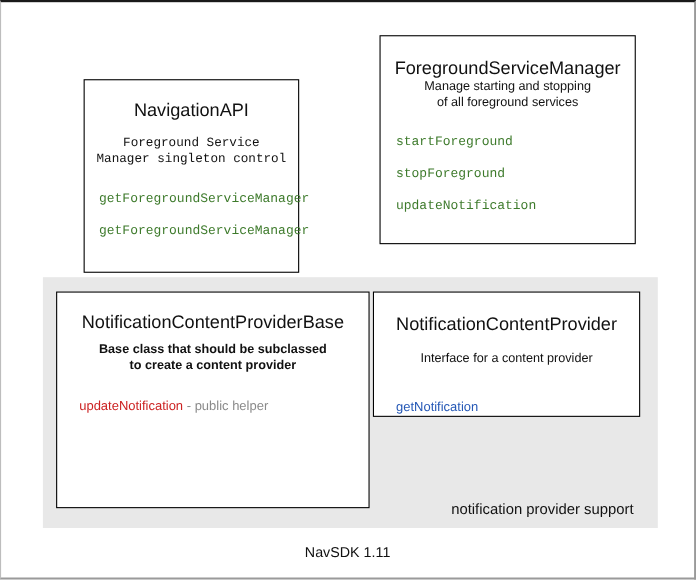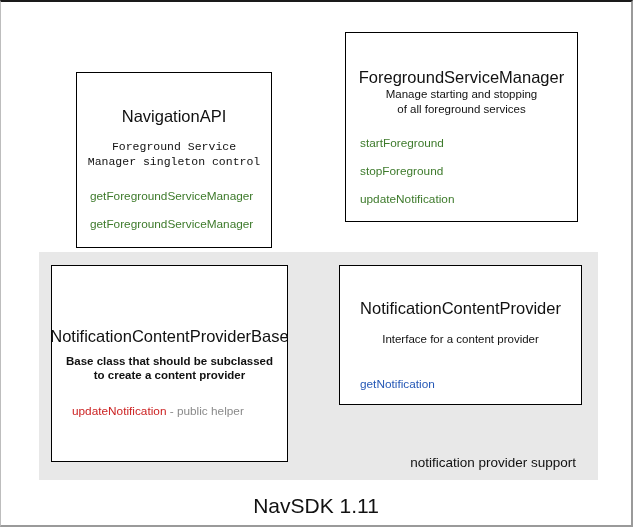--- a/index.html
+++ b/index.html
@@ -38,21 +38,20 @@
 
   
   .class-box {
     position: absolute;
     background: #ffffff;
     border: 1.6px solid #000000;
     box-sizing: border-box;
     display: flex;
     flex-direction: column;
     align-items: center;
-    justify-content: center;
   }
   .class-title {
     font-size: 16.5px;
     color: #111111;
     text-align: center;
     white-space: nowrap;
     font-weight: 400;
   }
   .class-desc {
     font-size: 11.5px;
@@ -68,21 +67,21 @@
   }
   .member {
     font-size: 11.8px;
     white-space: nowrap;
     text-align: left;
   }
   .member-name { }
   .member-note { color: #8a8a8a; }
 
   
-  .c-green { color: #3d7a2b; }
+  .c-green { color: #3d7a2b; font-family: Liberation Mono, monospace; }
   .c-red   { color: #cc2222; }
   .c-blue  { color: #2558b6; }
 
   
   #box-navigation-api {
     left: 75px; top: 70px; width: 196px; height: 176px;
     padding-top: 18px;
   }
   #box-navigation-api .class-desc { margin-top: 14px; font-family: Liberation Mono, monospace; }
   #box-navigation-api .members { margin-top: 20px; padding-left: 13px; }
@@ -90,48 +89,48 @@
 
   #box-foreground-service-manager {
     left: 344px; top: 30px; width: 233px; height: 190px;
     padding-top: 20px;
   }
   #box-foreground-service-manager .class-desc { }
   #box-foreground-service-manager .members { margin-top: 20px; padding-left: 14px; }
   #box-foreground-service-manager .member + .member { margin-top: 14px; }
 
   #box-notification-content-provider-base {
-    left: 50px; top: 263px; width: 237px; height: 197px;
+    left: 50px; top: 263px; width: 285px; height: 197px;
     padding-top: 18px;
   }
   #box-notification-content-provider-base .class-desc { margin-top: 8px; font-weight: bold; }
   #box-notification-content-provider-base .members { margin-top: 22px; padding-left: 20px; }
   #box-notification-content-provider-base .member + .member { margin-top: 16px; }
 
   #box-notification-content-provider {
-    left: 338px; top: 263px; width: 243px; height: 140px;
+    left: 338px; top: 263px; width: 243px; height: 114px;
     padding-top: 20px;
   }
   #box-notification-content-provider .class-desc { margin-top: 14px; }
   #box-notification-content-provider .members { margin-top: 30px; padding-left: 20px; }
 
   #panel-notification-support {
     left: 38px; top: 250px; width: 559px; height: 228px;
   }
   #label-notification-support {
     right: 22px; bottom: 10px;
   }
 
   
   #footer-caption {
     position: absolute;
     left: 0; right: 0;
     top: 492px;
     text-align: center;
-    font-size: 21px;
+    font-size: 13px;
     color: #111111;
   }
 </style>
 </head>
 <body>
 
 <div id="canvas">
 
   <div class="group-panel" id="panel-notification-support">
     <div class="group-label" id="label-notification-support">notification provider support</div>

